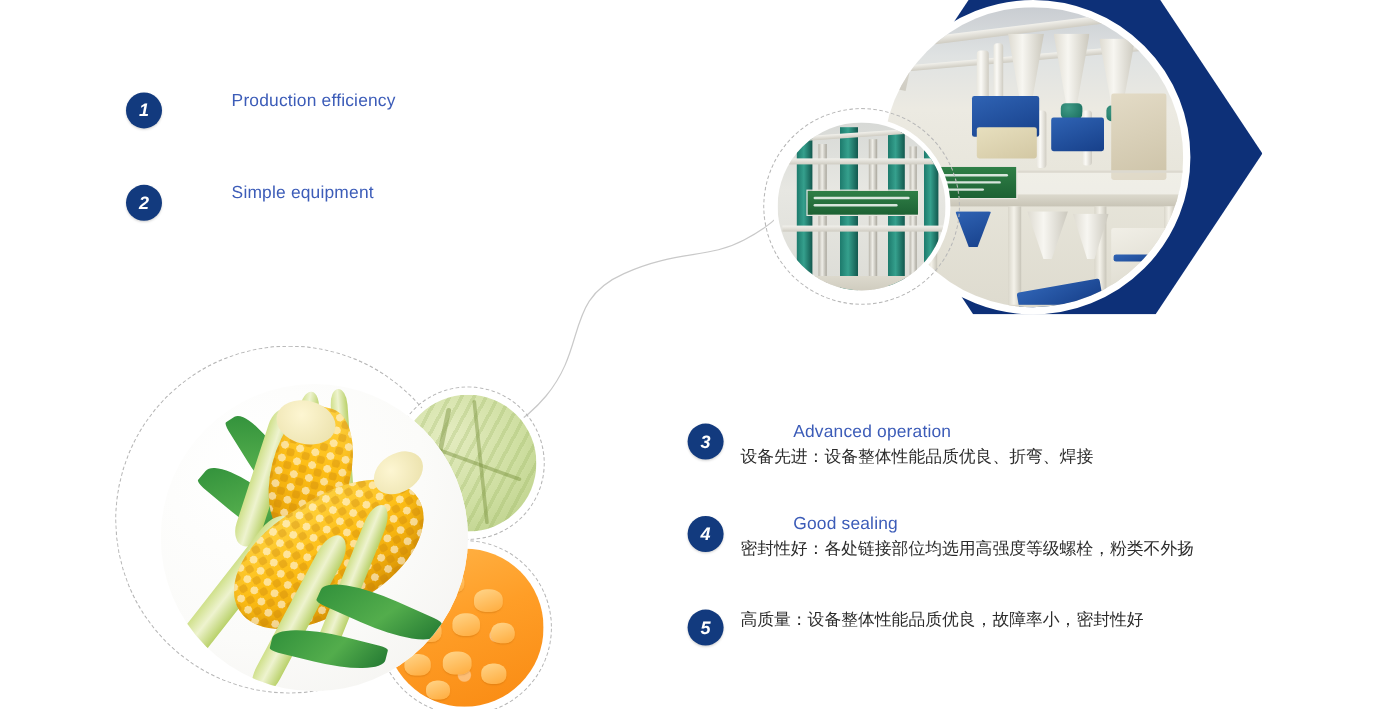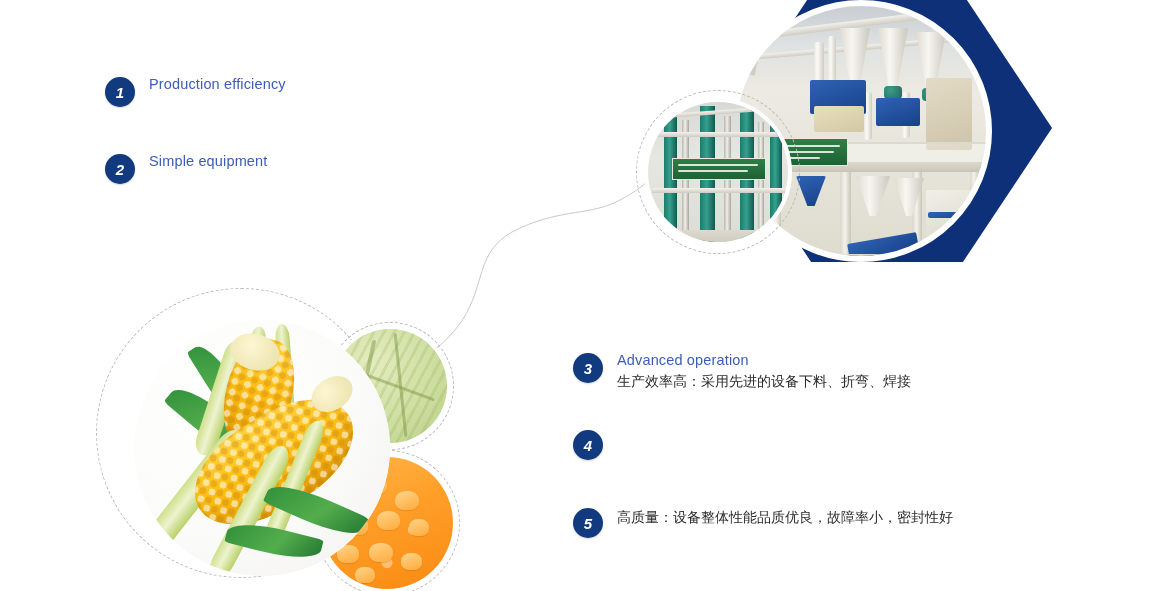--- a/index.html
+++ b/index.html
@@ -36,20 +36,21 @@
     margin-top:2px;
     box-shadow:0 1px 2px rgba(0,0,0,.18);
   }
   .ftext{margin-left:14px;}
   .ftitle{
     color:#3c5cb8;
     font-size:14.5px;
     line-height:19px;
     letter-spacing:.15px;
     white-space:nowrap;
+    margin-left:44px;
   }
   .fdesc{
     color:#2b2b2b;
     font-size:14px;
     line-height:22px;
     white-space:nowrap;
     font-family:"DejaVu Sans","Liberation Sans",sans-serif;
   }
 
   
@@ -307,26 +308,30 @@
     <div class="badge">2</div>
     <div class="ftext">
       <div class="ftitle">Simple equipment</div>
     </div>
   </div>
 
   <div class="feature" style="left:573px;top:351px;">
     <div class="badge">3</div>
     <div class="ftext">
       <div class="ftitle">Advanced operation</div>
-      <div class="fdesc">生产效率高：采用先进的设备下料、折弯、焊接</div>
+      <div class="fdesc">设备先进：设备整体性能品质优良、折弯、焊接</div>
     </div>
   </div>
 
   <div class="feature" style="left:573px;top:428px;">
     <div class="badge">4</div>
+    <div class="ftext">
+      <div class="ftitle">Good sealing</div>
+      <div class="fdesc">密封性好：各处链接部位均选用高强度等级螺栓，粉类不外扬</div>
+    </div>
   </div>
 
   <div class="feature" style="left:573px;top:506px;">
     <div class="badge">5</div>
     <div class="ftext">
       <div class="fdesc">高质量：设备整体性能品质优良，故障率小，密封性好</div>
     </div>
   </div>
 
 </div>

